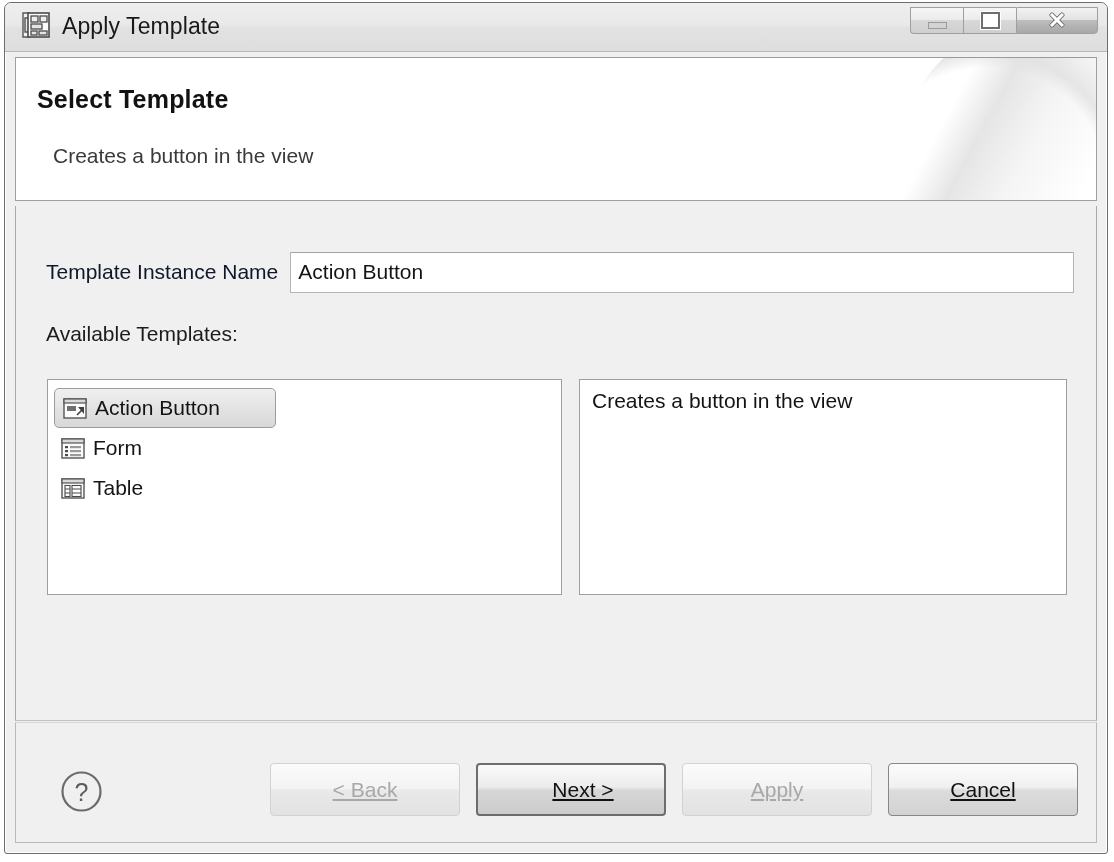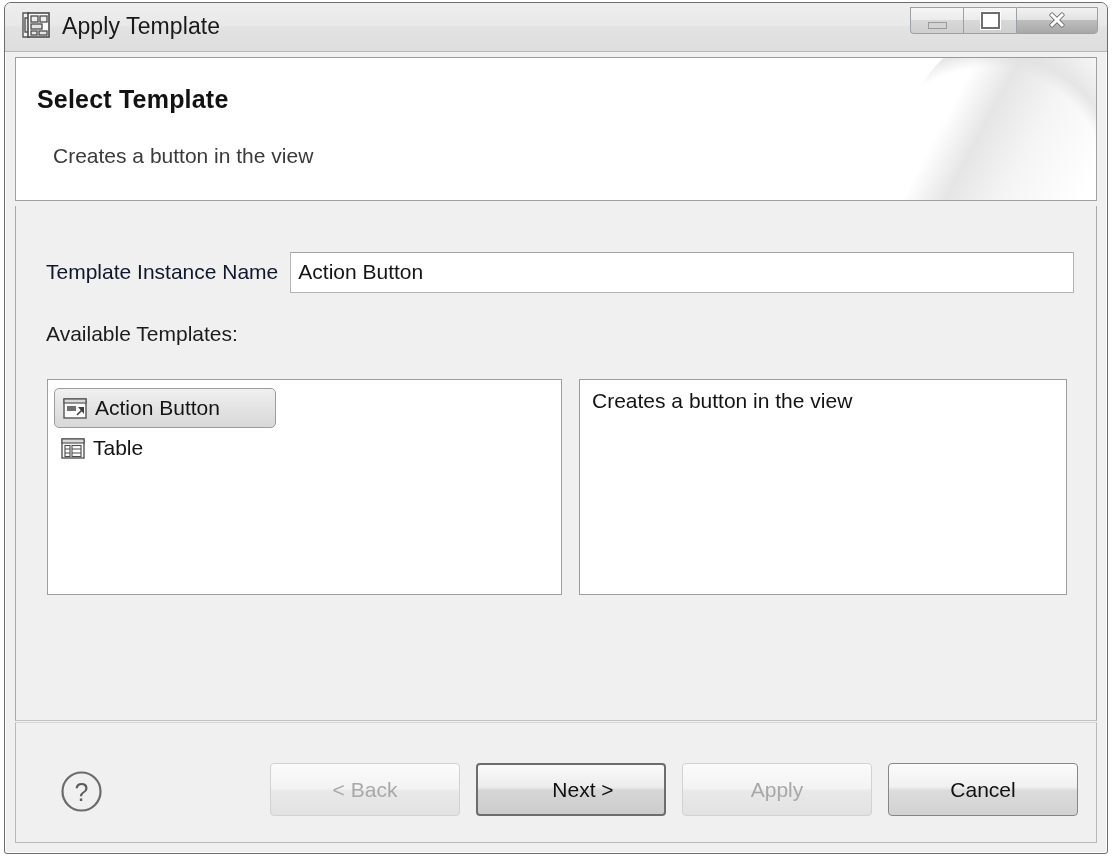--- a/index.html
+++ b/index.html
@@ -293,20 +293,21 @@
     border-radius: 4px;
     font-family: "Liberation Sans", sans-serif;
     font-size: 21px;
     display: flex;
     align-items: center;
     justify-content: center;
     white-space: nowrap;
     background: linear-gradient(to bottom, #fbfbfb 0%, #f3f3f3 48%, #e9e9e9 52%, #e2e2e2 100%);
     border: 1px solid #bdbdbd;
     color: #1a1a1a;
+    text-decoration: underline;
   }
   .btn.enabled {
     background: linear-gradient(to bottom, #fcfcfc 0%, #f0f0f0 45%, #dcdcdc 52%, #d2d2d2 100%);
     border: 1px solid #868686;
     color: #111111;
   }
   .btn.disabled { color: #a8a8a8; border: 1px solid #d2d2d2; }
   .btn.default {
     background: linear-gradient(to bottom, #fafafa 0%, #ececec 45%, #d6d6d6 52%, #cccccc 100%);
     border: 2px solid #6d6d6d;
@@ -371,20 +372,35 @@
             <rect x="1" y="1" width="22" height="19" fill="#fbfbfb" stroke="#555" stroke-width="1.4"></rect>
             <rect x="1" y="1" width="22" height="4" fill="#d9d9d9" stroke="#555" stroke-width="1.2"></rect>
             <rect x="4" y="8" width="9" height="5" fill="#6f6f6f"></rect>
             <path d="M15 9 L21 9 L21 16 Z" fill="#3f3f3f"></path>
             <path d="M14 17 L19 12" stroke="#3f3f3f" stroke-width="1.6"></path>
           </svg>
         </span>
         <span class="item-label">Action Button</span>
       </div>
 
+      <div class="list-item">
+        <span class="item-icon">
+          <svg width="24" height="21" viewBox="0 0 24 21">
+            <rect x="1" y="1" width="22" height="19" fill="#fbfbfb" stroke="#555" stroke-width="1.4"></rect>
+            <rect x="1" y="1" width="22" height="4" fill="#d9d9d9" stroke="#555" stroke-width="1.2"></rect>
+            <rect x="4" y="8" width="3" height="2.2" fill="#4a4a4a"></rect>
+            <rect x="9" y="8" width="11" height="2.2" fill="#9a9a9a"></rect>
+            <rect x="4" y="12" width="3" height="2.2" fill="#4a4a4a"></rect>
+            <rect x="9" y="12" width="11" height="2.2" fill="#9a9a9a"></rect>
+            <rect x="4" y="16" width="3" height="2.2" fill="#4a4a4a"></rect>
+            <rect x="9" y="16" width="11" height="2.2" fill="#9a9a9a"></rect>
+          </svg>
+        </span>
+        <span class="item-label">Form</span>
+      </div>
 
       <div class="list-item">
         <span class="item-icon">
           <svg width="24" height="21" viewBox="0 0 24 21">
             <rect x="1" y="1" width="22" height="19" fill="#fbfbfb" stroke="#555" stroke-width="1.4"></rect>
             <rect x="1" y="1" width="22" height="4" fill="#d9d9d9" stroke="#555" stroke-width="1.2"></rect>
             <rect x="4" y="7.5" width="5" height="11" fill="#ffffff" stroke="#4a4a4a" stroke-width="1.1"></rect>
             <rect x="11" y="7.5" width="9" height="11" fill="#ffffff" stroke="#4a4a4a" stroke-width="1.1"></rect>
             <line x1="4" y1="11" x2="9" y2="11" stroke="#4a4a4a" stroke-width="1"></line>
             <line x1="4" y1="15" x2="9" y2="15" stroke="#4a4a4a" stroke-width="1"></line>

